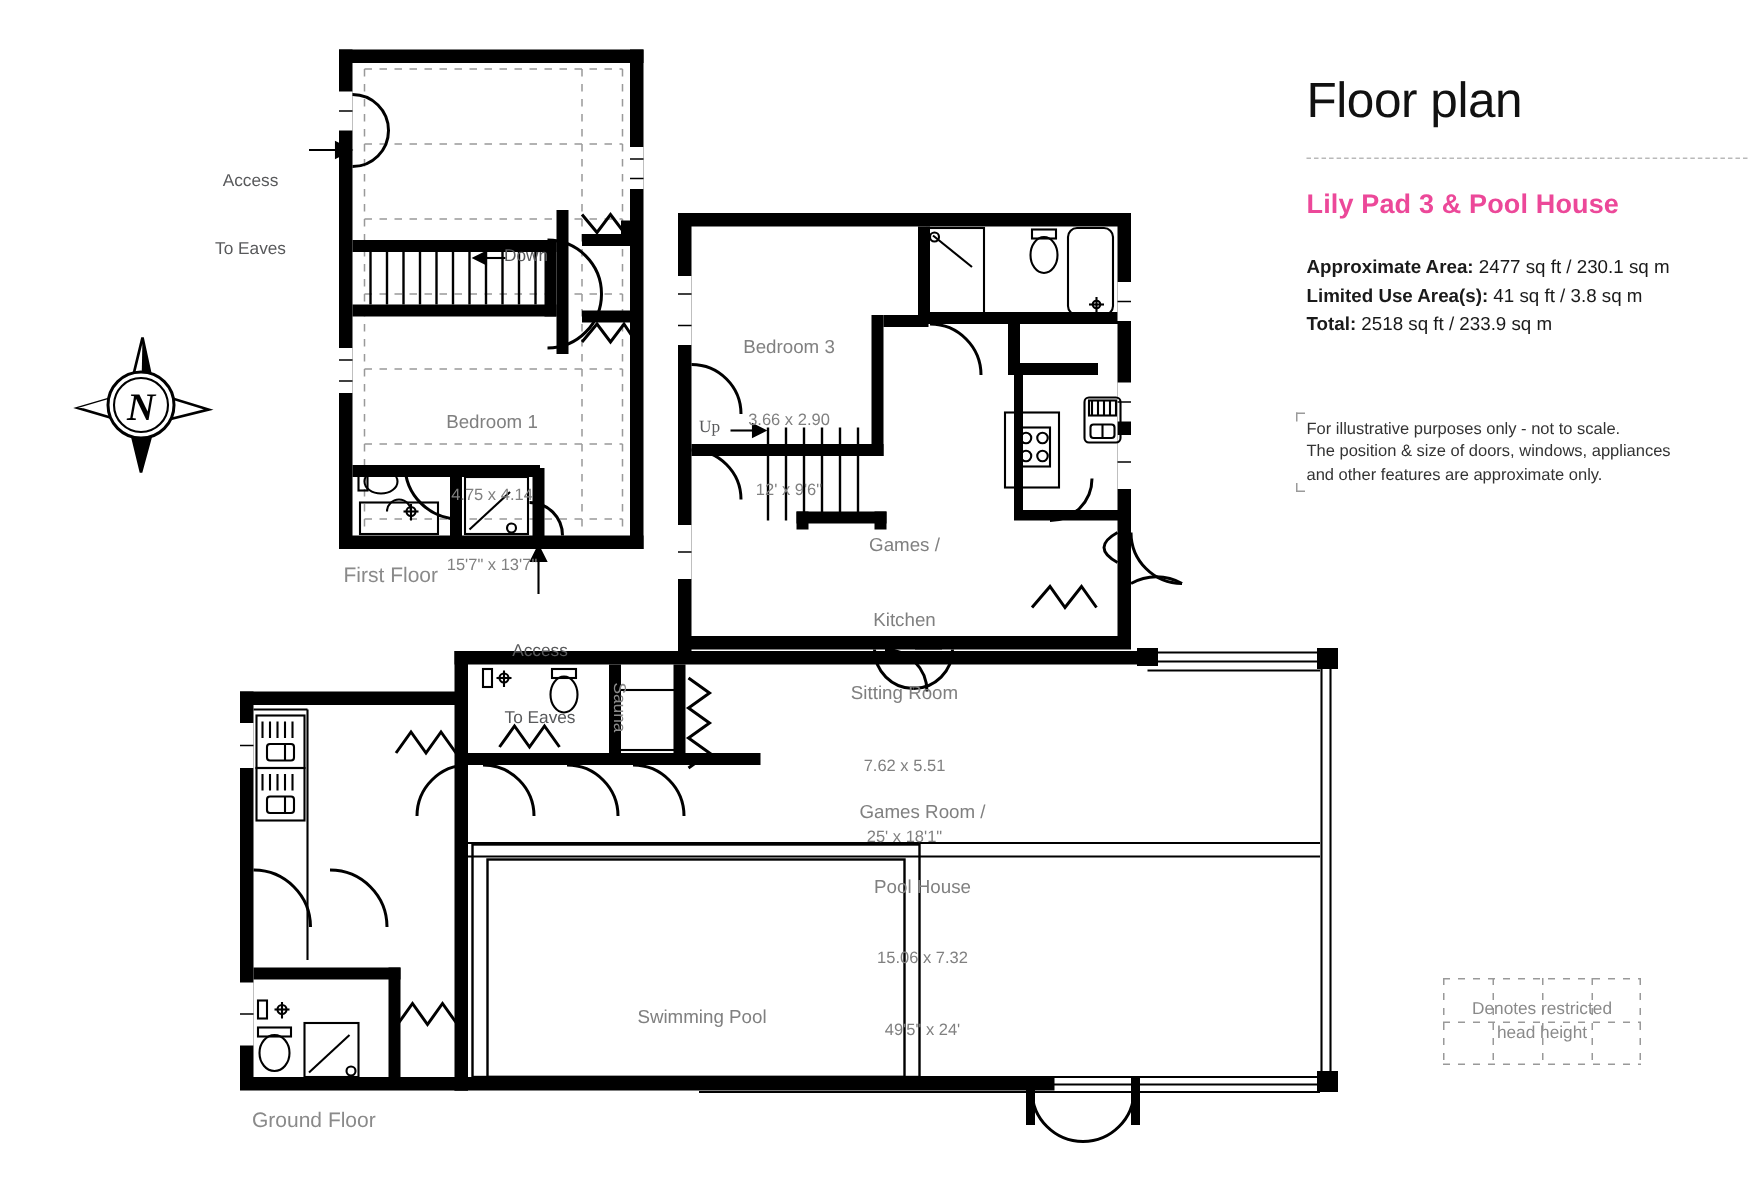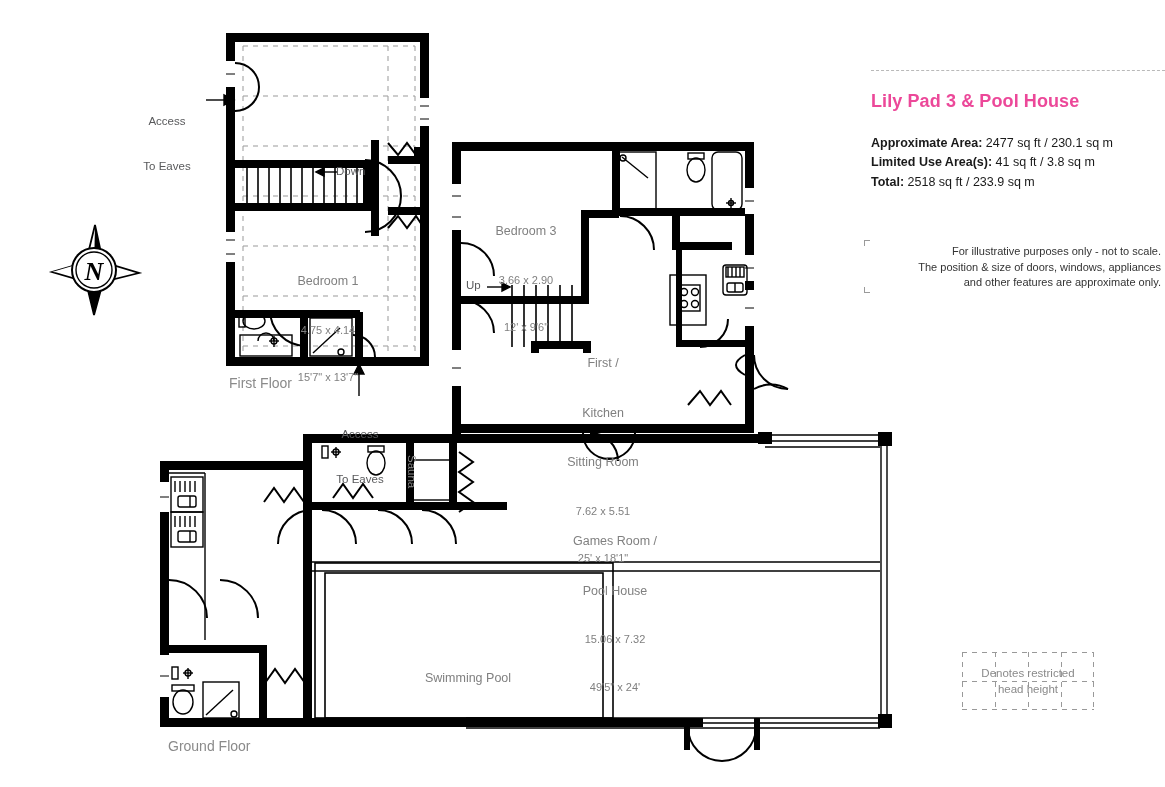--- a/index.html
+++ b/index.html
@@ -33,21 +33,21 @@
   }
   #info .subtitle{
     margin-top:20px;font-size:18px;font-weight:bold;color:#ec4899;letter-spacing:.1px;
   }
   #info .areas{margin-top:22px;font-size:12.5px;color:#1a1a1a;line-height:1.55;}
   #info .areas .k{font-weight:bold;}
   #info .disclaimer{
     margin-top:52px;font-size:11px;color:#333;line-height:1.42;
   }
   
-  #disc-wrap{position:relative;text-align:right;}
+  #disc-wrap{position:relative;}
   #disc-wrap::before,#disc-wrap::after{
     content:"";position:absolute;width:5px;height:5px;border:1px solid #9a9a9a;
   }
   #disc-wrap::before{left:-7px;top:-4px;border-right:none;border-bottom:none;}
   #disc-wrap::after{left:-7px;bottom:-2px;border-right:none;border-top:none;}
 
   
   #legend{
     position:absolute;left:962px;top:652px;width:132px;height:58px;
     background-image:
@@ -444,21 +444,21 @@
     <span class="rdim">15'7" x 13'7"</span>
   </div>
 
   <div class="txt room-label" style="left:456px;top:190px;width:140px;">
     <span class="rname">Bedroom 3</span>
     <span class="rdim">3.66 x 2.90</span>
     <span class="rdim">12' x 9'6"</span>
   </div>
 
   <div class="txt room-label" style="left:533px;top:322px;width:140px;">
-    <span class="rname">First /</span>
+    <span class="rname">Games /</span>
     <span class="rname">Kitchen</span>
     <span class="rname">Sitting Room</span>
     <span class="rdim">7.62 x 5.51</span>
     <span class="rdim">25' x 18'1"</span>
   </div>
 
   <div class="txt room-label" style="left:545px;top:500px;width:140px;">
     <span class="rname">Games Room /</span>
     <span class="rname">Pool House</span>
     <span class="rdim">15.06 x 7.32</span>
@@ -477,26 +477,27 @@
     <div>To Eaves</div>
   </div>
 
   <div class="txt small-note" style="left:325px;top:397px;width:70px;">
     <div>Access</div>
     <div>To Eaves</div>
   </div>
 
   <div class="txt dir-label" style="left:336px;top:165px;">Down</div>
 
-  <div class="txt dir-label" style="left:466px;top:279px;">Up</div>
+  <div class="txt dir-label" style="left:466px;top:279px;font-family:Liberation Serif, serif;">Up</div>
 
   <div class="txt floor-title" style="left:229px;top:375px;text-align:center;">First Floor</div>
   <div class="txt floor-title" style="left:168px;top:738px;">Ground Floor</div>
 
   <div id="info">
+    <h1>Floor plan</h1>
     <div class="rule"></div>
     <div class="subtitle">Lily Pad 3 &amp; Pool House</div>
     <div class="areas">
       <div>
         <span class="k">Approximate Area:</span>
         <span>2477 sq ft / 230.1 sq m</span>
       </div>
       <div>
         <span class="k">Limited Use Area(s):</span>
         <span>41 sq ft / 3.8 sq m</span>

